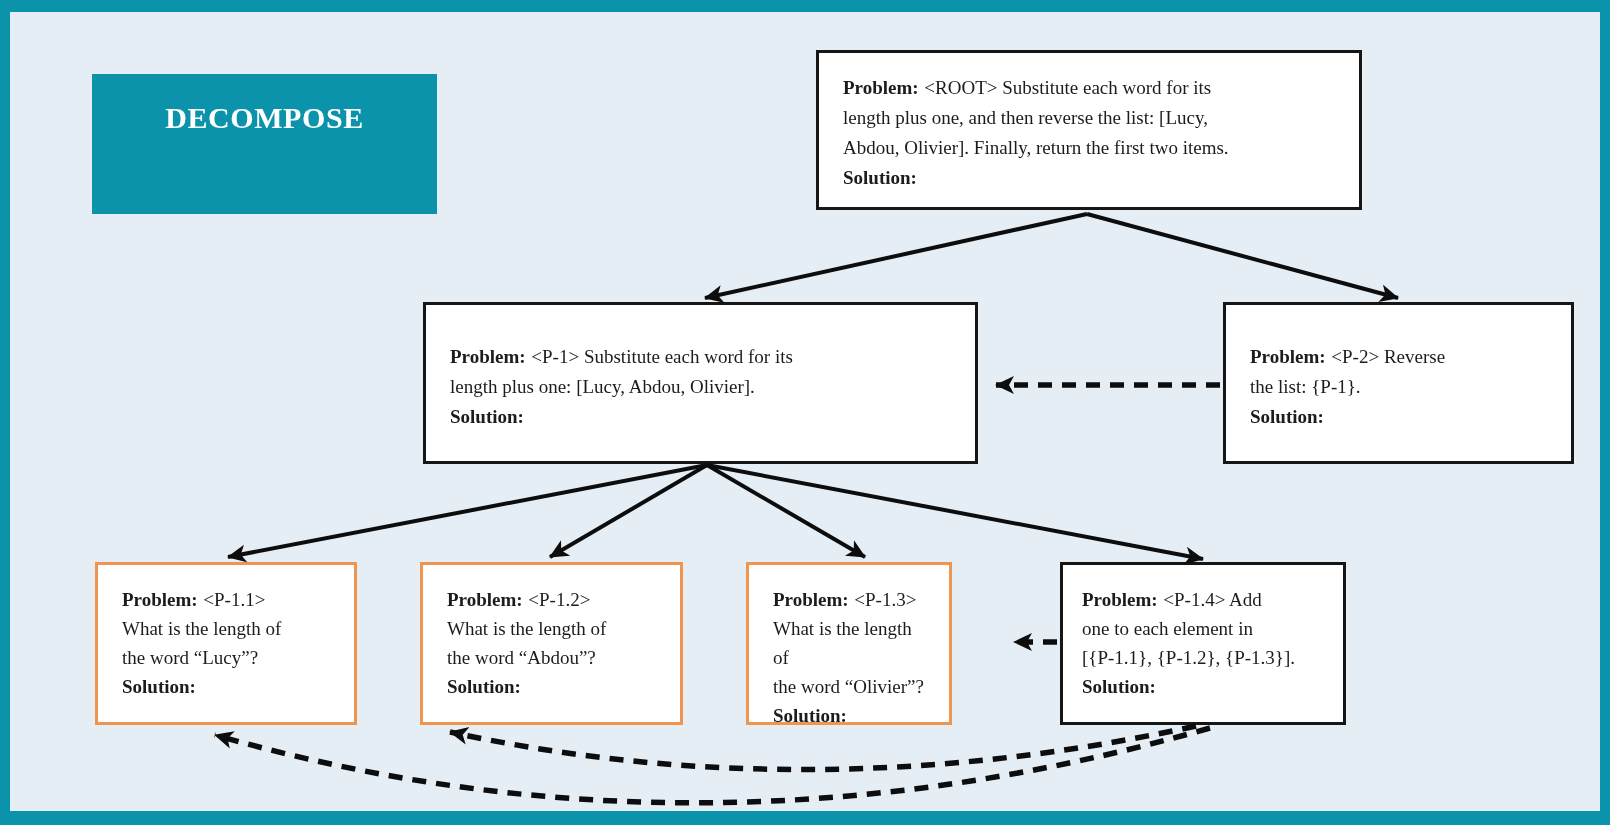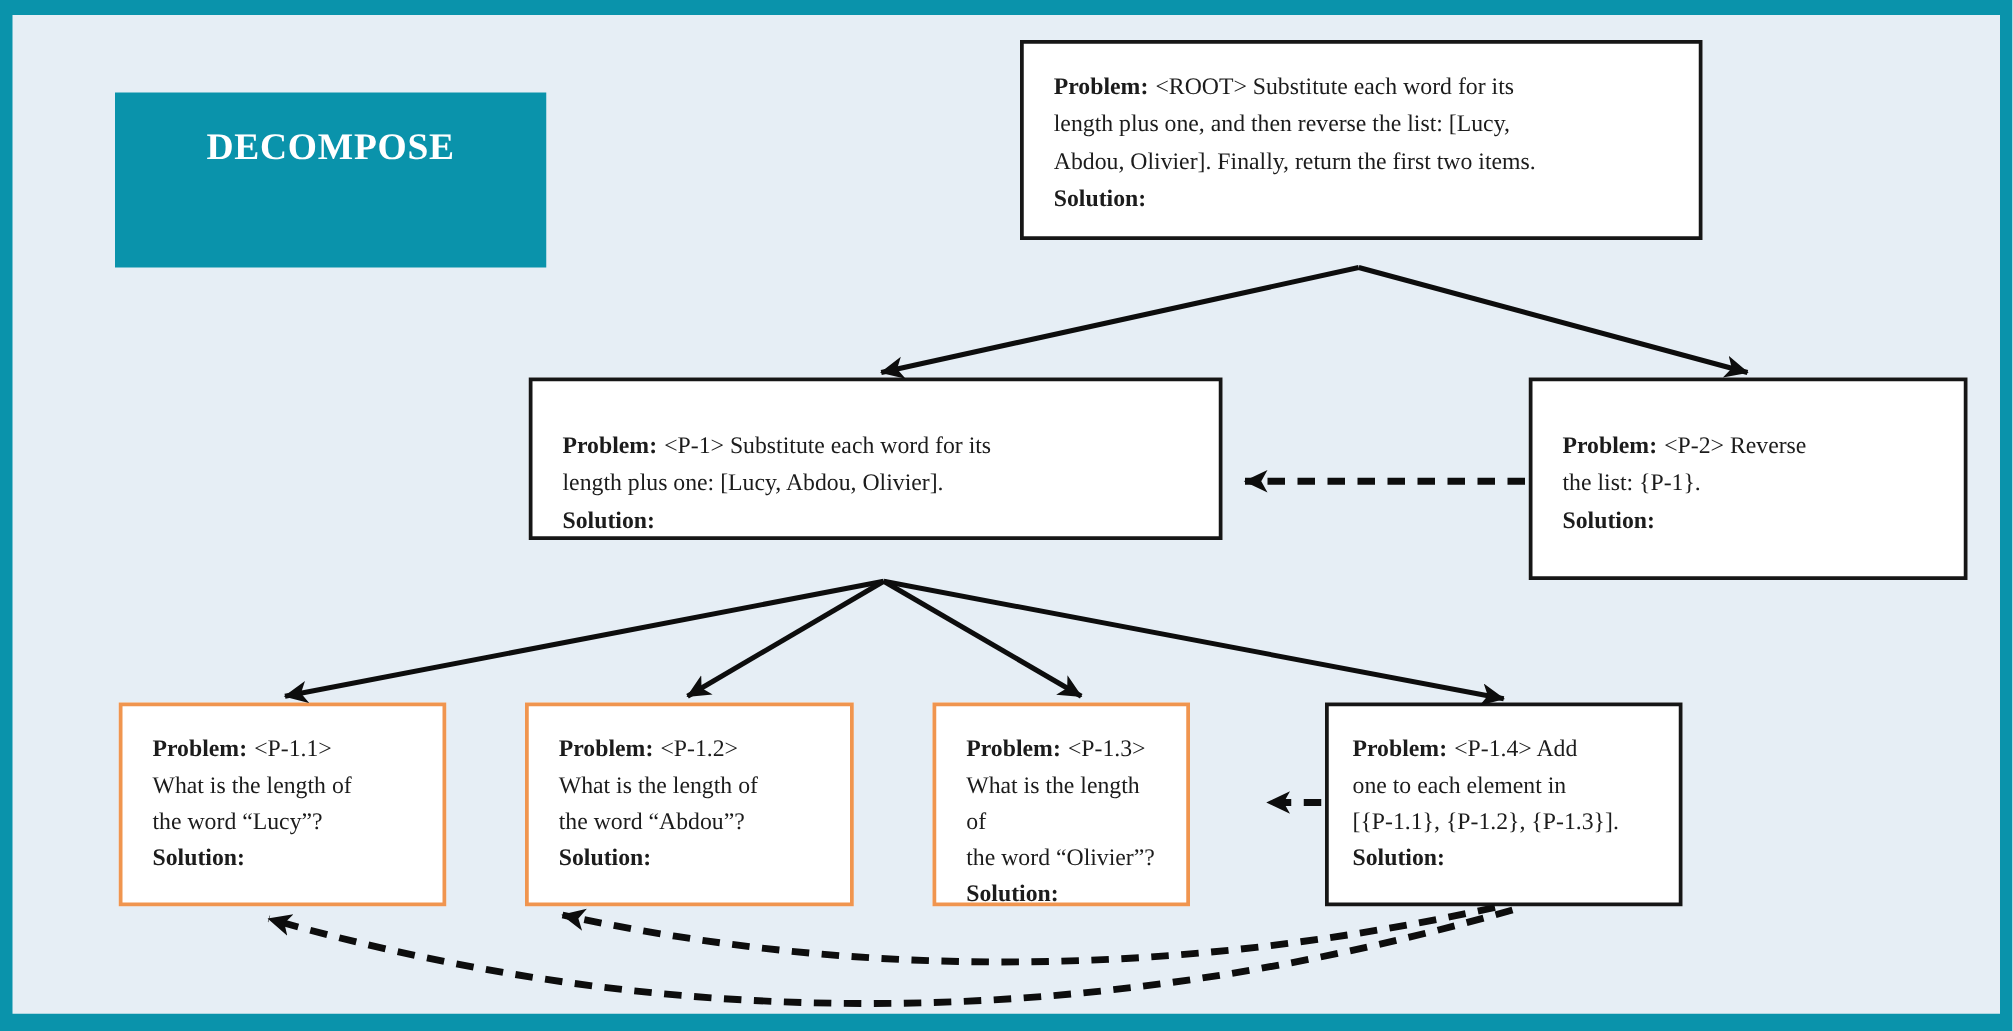--- a/index.html
+++ b/index.html
@@ -44,22 +44,22 @@
     font-size: 19px;
     line-height: 30px;
     padding: 20px 24px;
   }
   .node.orange { border-color: var(--orange); }
   .node .ntext { white-space: pre-line; }
   .node b { font-weight: bold; }
   .node .plabel { margin-right: 0.30em; }
   .node.mid { padding-top: 37px; }
   .node.small { line-height: 29px; }
-  #node-root  { left: 806px;  top: 20px;  width: 546px; height: 160px; }
-  #node-p1    { left: 413px;  top: 290px; width: 555px; height: 130px; }
+  #node-root  { left: 806px;  top: 38px;  width: 546px; height: 160px; }
+  #node-p1    { left: 413px;  top: 290px; width: 555px; height: 162px; }
   #node-p2    { left: 1213px; top: 290px; width: 351px; height: 162px; }
   #node-p1-1  { left: 85px;   top: 550px; width: 262px; height: 163px; }
   #node-p1-2  { left: 410px;  top: 550px; width: 263px; height: 163px; }
   #node-p1-3  { left: 736px;  top: 550px; width: 206px; height: 163px; }
   #node-p1-4  { left: 1050px; top: 550px; width: 286px; height: 163px; padding-left: 19px; padding-right: 16px; }
   svg.edges {
     position: absolute; left: 0; top: 0;
     width: 1610px; height: 825px;
     pointer-events: none;
     z-index: 5;

